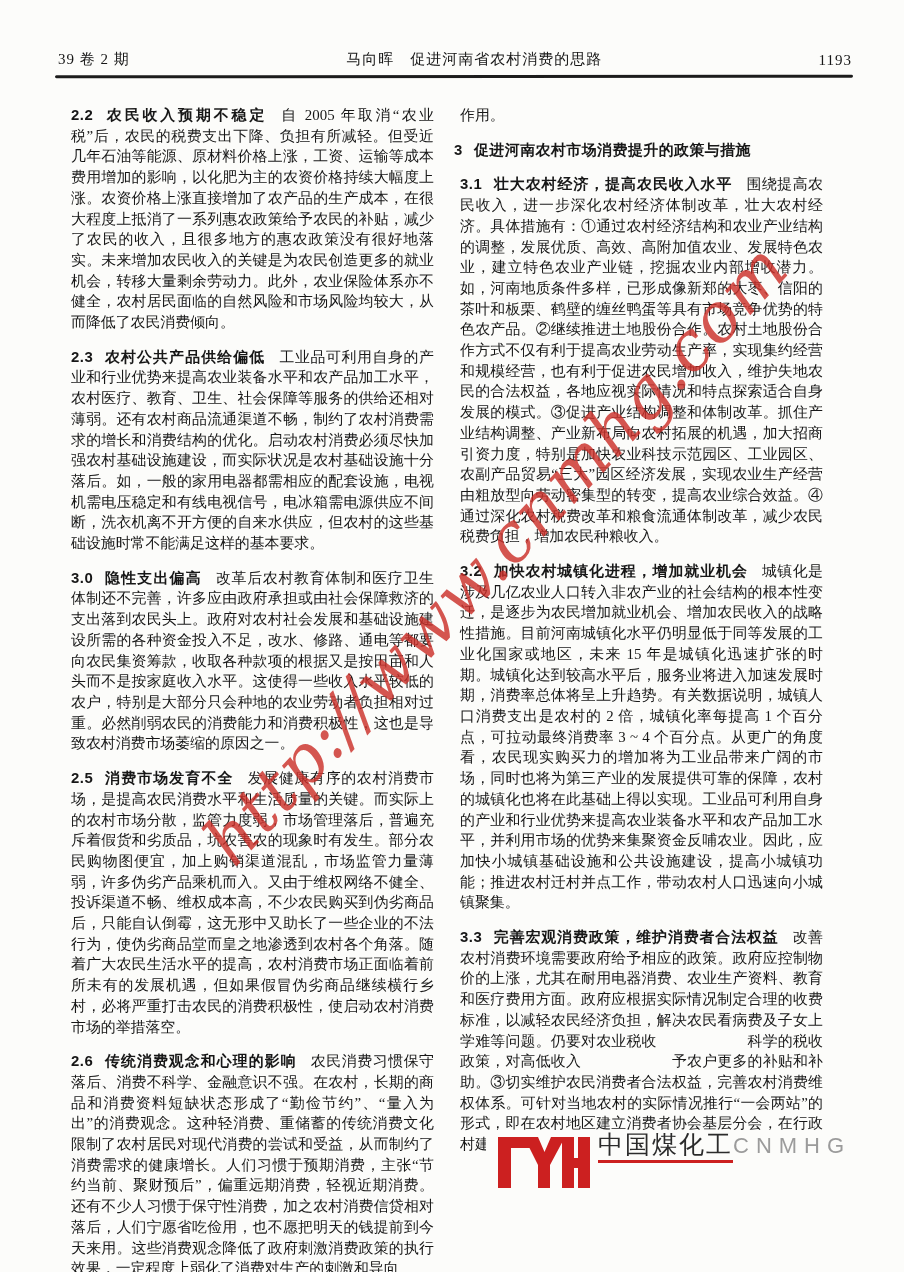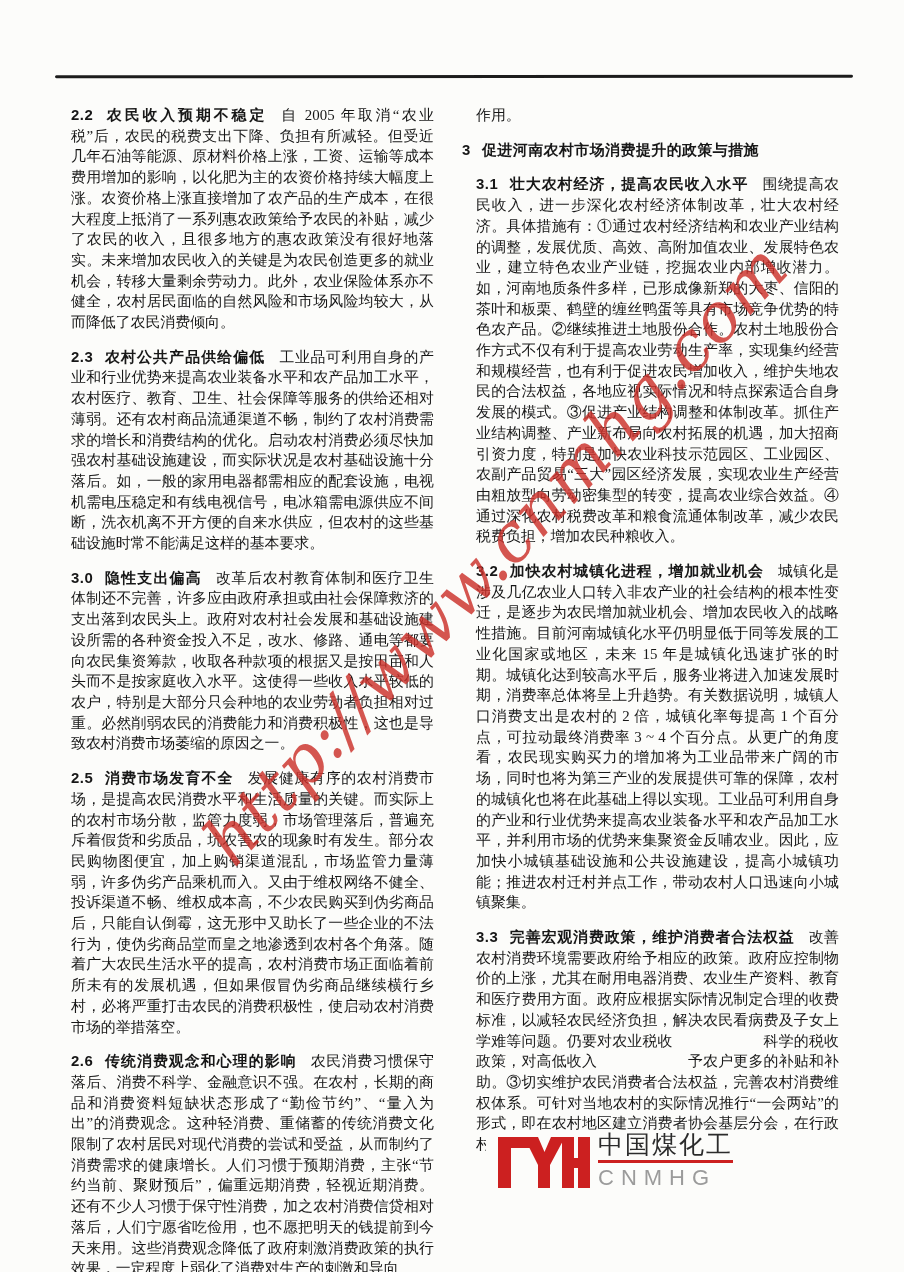--- a/index.html
+++ b/index.html
@@ -21,68 +21,73 @@
     background:#1c1c1c; border-radius:2px;
     transform:rotate(-0.05deg);
   }
   
   .col {
     position:absolute; top:91px; width:391px; height:1181px;
     font-size:14.9px; line-height:20.7px; text-align:justify;
     overflow:hidden;
   }
   .col-left  { left:57px; }
-  .col-right { left:462px; }
+  .col-right { left:446px; }
   p.sec, p.cont, p.intro { margin:14px; }
   p.intro { text-indent:2em; }
   .sh {
     font-family:"Liberation Sans","DejaVu Sans",sans-serif;
     font-weight:bold; letter-spacing:0.5px;
   }
   .sh .num { margin-right:0.75em; }
   .sh { margin-right:0.95em; }
   p.chap {
-    margin:0; font-family:"Liberation Sans","DejaVu Sans",sans-serif;
+    margin:8px; font-family:"Liberation Sans","DejaVu Sans",sans-serif;
     font-weight:bold; letter-spacing:0.5px;
   }
   p.chap .num { margin-right:0.75em; }
   
   .watermark {
     position:absolute; left:188px; top:826px; z-index:5;
     transform:rotate(-47deg); transform-origin:0 0;
     font-family:"DejaVu Serif",serif; font-style:italic;
     font-size:68px; letter-spacing:1px; white-space:nowrap;
     color:rgba(202,48,42,0.82);
     pointer-events:none;
   }
   
   .logo {
     position:absolute; left:486px; top:1131px; z-index:6;
     width:220px; height:67px; background:#fcfcfa;
     display:flex; align-items:flex-start;
   }
   .logo-mark { width:92px; height:56px; margin:2px 8px 0 12px; flex:0 0 auto; }
   .logo-mark * { fill:#cc2020; }
-  .logo-right { display:flex; flex-direction:column; }
+  .logo-right { display:flex; }
   .logo-cn {
     font-family:"Liberation Sans","DejaVu Sans",sans-serif;
     font-size:25px; line-height:1.1; color:#2b2b2b; letter-spacing:2px;
     border-bottom:3px solid #cc2020; padding-bottom:1px; white-space:nowrap;
   }
   .logo-en {
     font-family:"Liberation Sans","DejaVu Sans",sans-serif;
     font-size:22px; line-height:1; color:#9b9b9b; letter-spacing:7px;
     margin-top:4px; white-space:nowrap;
   }
 </style>
 </head>
 <body>
 
 <div class="page">
 
+  <div class="hdr">
+    <span>39 卷 2 期</span>
+    <span class="c">马向晖　促进河南省农村消费的思路</span>
+    <span>1193</span>
+  </div>
   <div class="rule"></div>
 
   <div class="col col-left">
     <p class="sec"><span class="sh"><span class="num">2.2</span><span>农民收入预期不稳定</span></span><span class="body">自 2005 年取消“农业税”后，农民的税费支出下降、负担有所减轻。但受近几年石油等能源、原材料价格上涨，工资、运输等成本费用增加的影响，以化肥为主的农资价格持续大幅度上涨。农资价格上涨直接增加了农产品的生产成本，在很大程度上抵消了一系列惠农政策给予农民的补贴，减少了农民的收入，且很多地方的惠农政策没有很好地落实。未来增加农民收入的关键是为农民创造更多的就业机会，转移大量剩余劳动力。此外，农业保险体系亦不健全，农村居民面临的自然风险和市场风险均较大，从而降低了农民消费倾向。</span></p>
     <p class="sec"><span class="sh"><span class="num">2.3</span><span>农村公共产品供给偏低</span></span><span class="body">工业品可利用自身的产业和行业优势来提高农业装备水平和农产品加工水平，农村医疗、教育、卫生、社会保障等服务的供给还相对薄弱。还有农村商品流通渠道不畅，制约了农村消费需求的增长和消费结构的优化。启动农村消费必须尽快加强农村基础设施建设，而实际状况是农村基础设施十分落后。如，一般的家用电器都需相应的配套设施，电视机需电压稳定和有线电视信号，电冰箱需电源供应不间断，洗衣机离不开方便的自来水供应，但农村的这些基础设施时常不能满足这样的基本要求。</span></p>
     <p class="sec"><span class="sh"><span class="num">3.0</span><span>隐性支出偏高</span></span><span class="body">改革后农村教育体制和医疗卫生体制还不完善，许多应由政府承担或由社会保障救济的支出落到农民头上。政府对农村社会发展和基础设施建设所需的各种资金投入不足，改水、修路、通电等都要向农民集资筹款，收取各种款项的根据又是按田亩和人头而不是按家庭收入水平。这使得一些收入水平较低的农户，特别是大部分只会种地的农业劳动者负担相对过重。必然削弱农民的消费能力和消费积极性，这也是导致农村消费市场萎缩的原因之一。</span></p>
     <p class="sec"><span class="sh"><span class="num">2.5</span><span>消费市场发育不全</span></span><span class="body">发展健康有序的农村消费市场，是提高农民消费水平和生活质量的关键。而实际上的农村市场分散，监管力度弱，市场管理落后，普遍充斥着假货和劣质品，坑农害农的现象时有发生。部分农民购物图便宜，加上购销渠道混乱，市场监管力量薄弱，许多伪劣产品乘机而入。又由于维权网络不健全、投诉渠道不畅、维权成本高，不少农民购买到伪劣商品后，只能自认倒霉，这无形中又助长了一些企业的不法行为，使伪劣商品堂而皇之地渗透到农村各个角落。随着广大农民生活水平的提高，农村消费市场正面临着前所未有的发展机遇，但如果假冒伪劣商品继续横行乡村，必将严重打击农民的消费积极性，使启动农村消费市场的举措落空。</span></p>
     <p class="sec"><span class="sh"><span class="num">2.6</span><span>传统消费观念和心理的影响</span></span><span class="body">农民消费习惯保守落后、消费不科学、金融意识不强。在农村，长期的商品和消费资料短缺状态形成了“勤俭节约”、“量入为出”的消费观念。这种轻消费、重储蓄的传统消费文化限制了农村居民对现代消费的尝试和受益，从而制约了消费需求的健康增长。人们习惯于预期消费，主张“节约当前、聚财预后”，偏重远期消费，轻视近期消费。还有不少人习惯于保守性消费，加之农村消费信贷相对落后，人们宁愿省吃俭用，也不愿把明天的钱提前到今天来用。这些消费观念降低了政府刺激消费政策的执行效果，一定程度上弱化了消费对生产的刺激和导向</span></p>
   </div>
 

